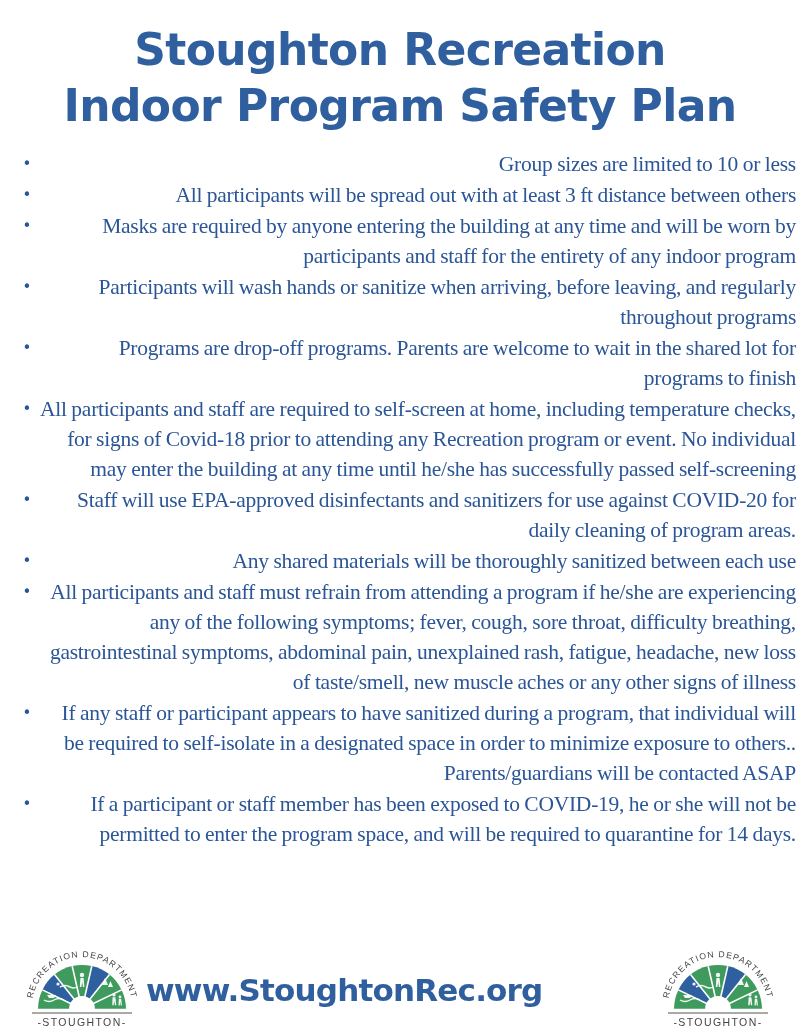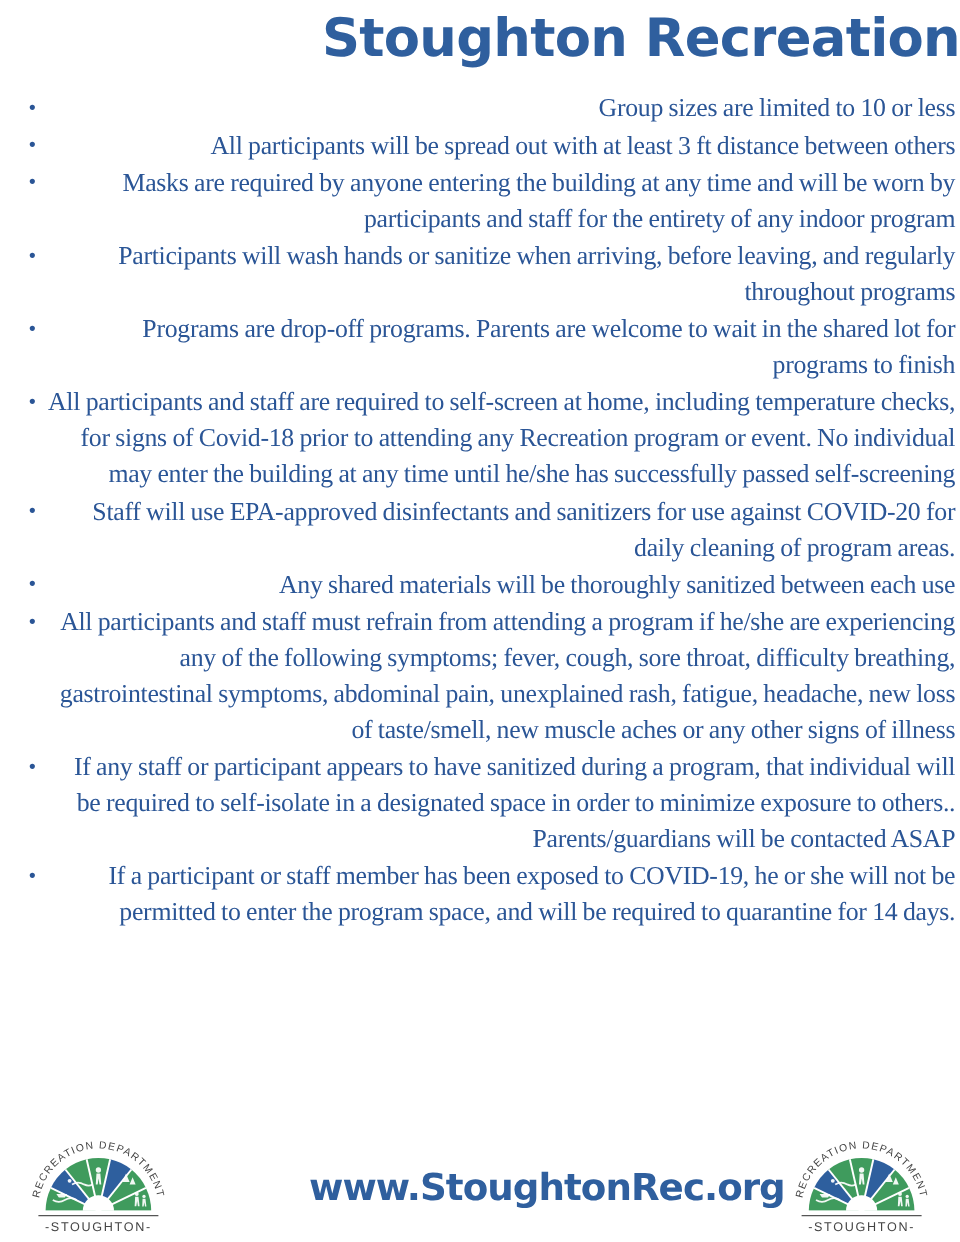--- a/index.html
+++ b/index.html
@@ -10,22 +10,22 @@
   body {
     width: 800px;
     height: 1035px;
     position: relative;
     font-family: "Liberation Serif", "DejaVu Serif", serif;
     overflow: hidden;
   }
 
   
   .title-block {
-    padding-top: 5px;
-    text-align: right;
+    padding-top: 22px;
+    text-align: center;
   }
   .title-line {
     font-family: "DejaVu Sans", "Liberation Sans", sans-serif;
     font-weight: bold;
     font-size: 44px;
     line-height: 1.28;
     letter-spacing: -0.6px;
     color: #2f5f9e;
     white-space: nowrap;
   }
@@ -75,33 +75,34 @@
     padding: 0 18px 4px 18px;
     box-sizing: border-box;
   }
   .logo {
     width: 128px;
     height: 78px;
     flex: 0 0 auto;
   }
   .site-url {
     flex: 1 1 auto;
-    text-align: right;
+    text-align: left;
     font-family: "DejaVu Sans", "Liberation Sans", sans-serif;
     font-weight: bold;
     font-size: 31px;
     letter-spacing: -0.8px;
     color: #2f5f9e;
   }
 </style>
 </head>
 <body>
 
 <div class="title-block">
   <div class="title-line">Stoughton Recreation</div>
+  <div class="title-line">Indoor Program Safety Plan</div>
 </div>
 
 <div class="list-block">
   <div class="bullet-row">
     <span class="bullet-marker">•</span>
     <span class="bullet-text">Group sizes are limited to 10 or less</span>
   </div>
   <div class="bullet-row">
     <span class="bullet-marker">•</span>
     <span class="bullet-text">All participants will be spread out with at least 3 ft distance between others</span>

